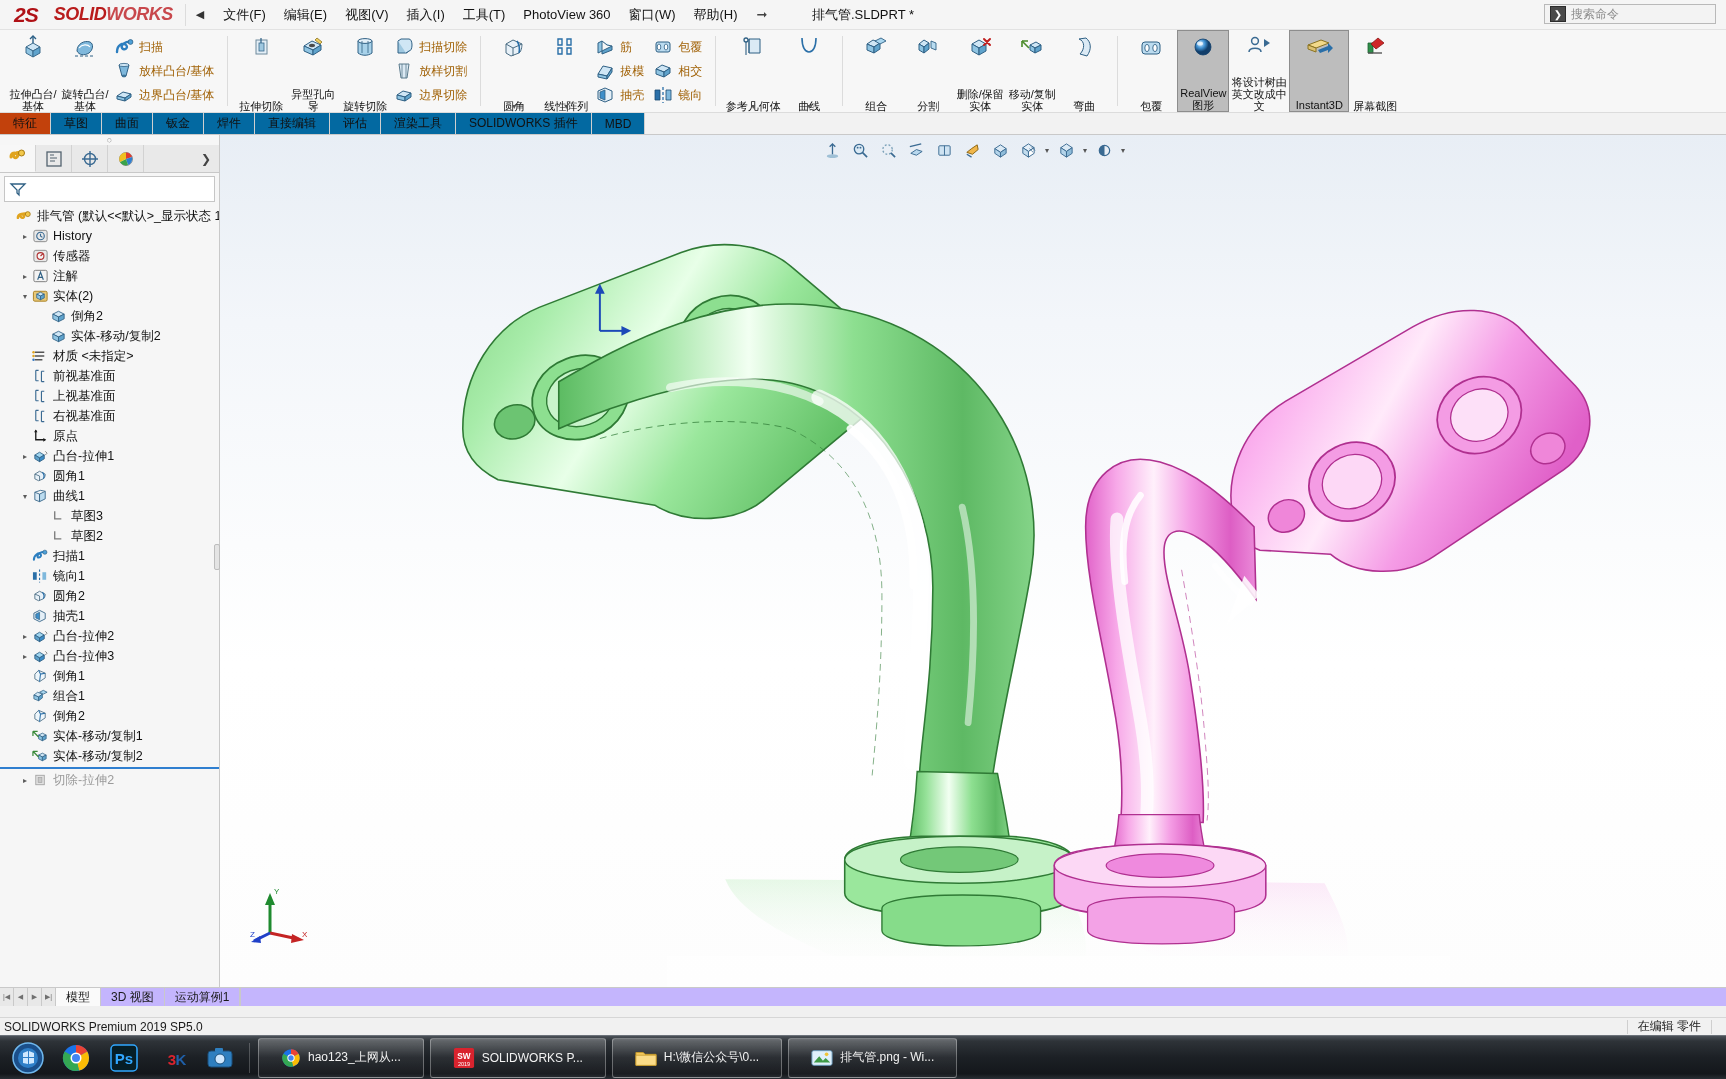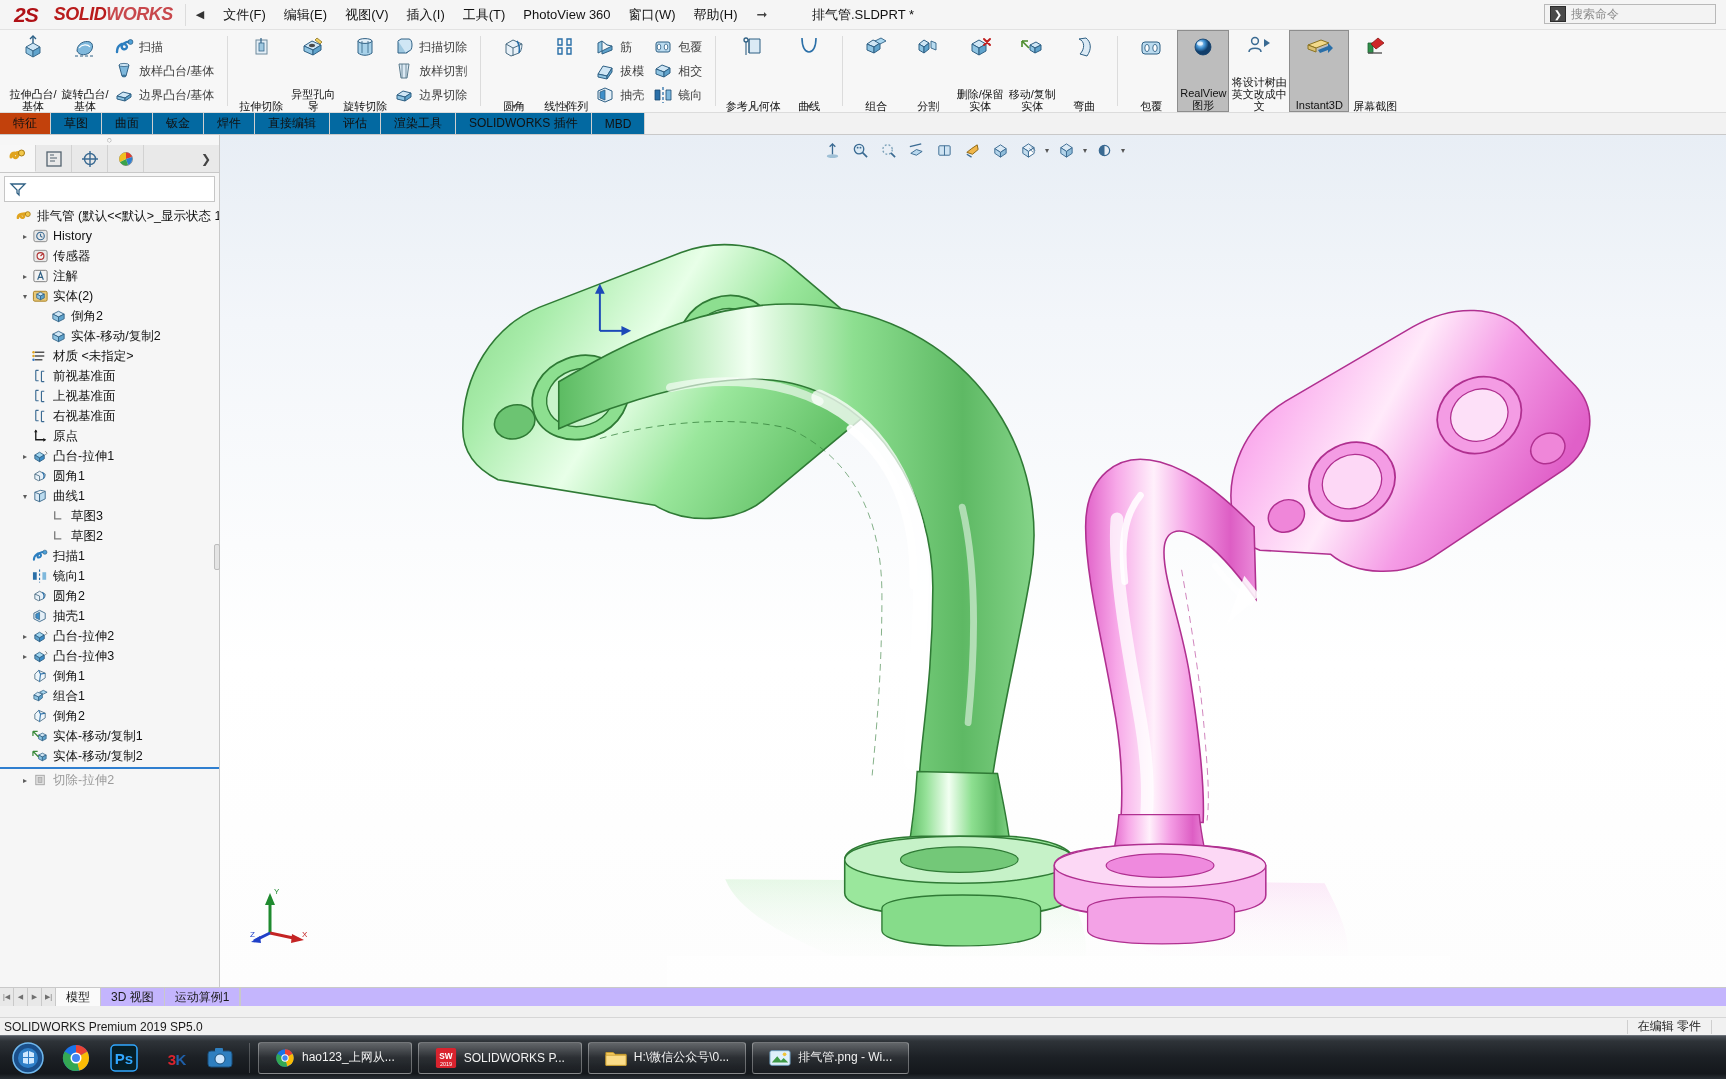--- a/index.html
+++ b/index.html
@@ -53,21 +53,21 @@
   }
   .btn-big .lbl { font-size:11px; line-height:12px; text-align:center; color:#111; margin-top:2px; }
   .btn-big .caret { position:absolute; bottom:1px; font-size:8px; color:#555; }
   .btn-big.selected { background:#bdbdbd; border:1px solid #8d8d8d; }
   .btn-big.wide { width:60px; }
 
   .stackcol { display:flex; flex-direction:column; justify-content:center; padding:3px 0; }
   .btn-small {
     display:flex; align-items:center; gap:5px; padding:2px 6px 2px 3px; cursor:default; height:24px;
   }
-  .btn-small .lbl { font-size:12px; color:#404040; white-space:nowrap; }
+  .btn-small .lbl { font-size:12px; color:#a16207; white-space:nowrap; }
 
   .ico { flex:none; display:block; }
 
   
   .cmdtabs {
     height:22px; background:#f2f2f2; display:flex; align-items:stretch; flex:none;
     border-bottom:1px solid #c9c9c9;
   }
   .cmdtab {
     padding:0 13px; display:flex; align-items:center; font-size:12px; color:#111;
@@ -118,21 +118,21 @@
   .status .right { margin-left:auto; display:flex; align-items:center; }
   .status .sdiv { width:1px; height:14px; background:#cfcfcf; margin:0 10px;}
 
   
   .taskbar { height:44px; flex:none; display:flex; align-items:center; padding:0 4px;
     background: linear-gradient(to bottom,#4b5158 0%, #2e3338 12%, #1c2025 50%, #14171b 88%, #2a2f35 100%);
     border-top:1px solid #6c727a;
   }
   .qlitem { width:48px; height:40px; display:flex; align-items:center; justify-content:center; cursor:default; }
   .tbitem {
-    height:32px; min-width:148px; margin:0 3px; padding:0 16px; display:flex; align-items:center; gap:7px;
+    height:40px; min-width:148px; margin:0 3px; padding:0 22px; display:flex; align-items:center; gap:7px;
     background: linear-gradient(to bottom, rgba(255,255,255,0.26), rgba(255,255,255,0.07) 48%, rgba(255,255,255,0.02));
     border:1px solid rgba(255,255,255,0.32); border-radius:3px; color:#f2f2f2; font-size:12px; cursor:default;
     white-space:nowrap; overflow:hidden;
   }
   .tbsep { width:1px; height:30px; background:rgba(255,255,255,0.22); margin:0 5px;}
 </style>
 </head>
 <body>
 
 <div class="app">

